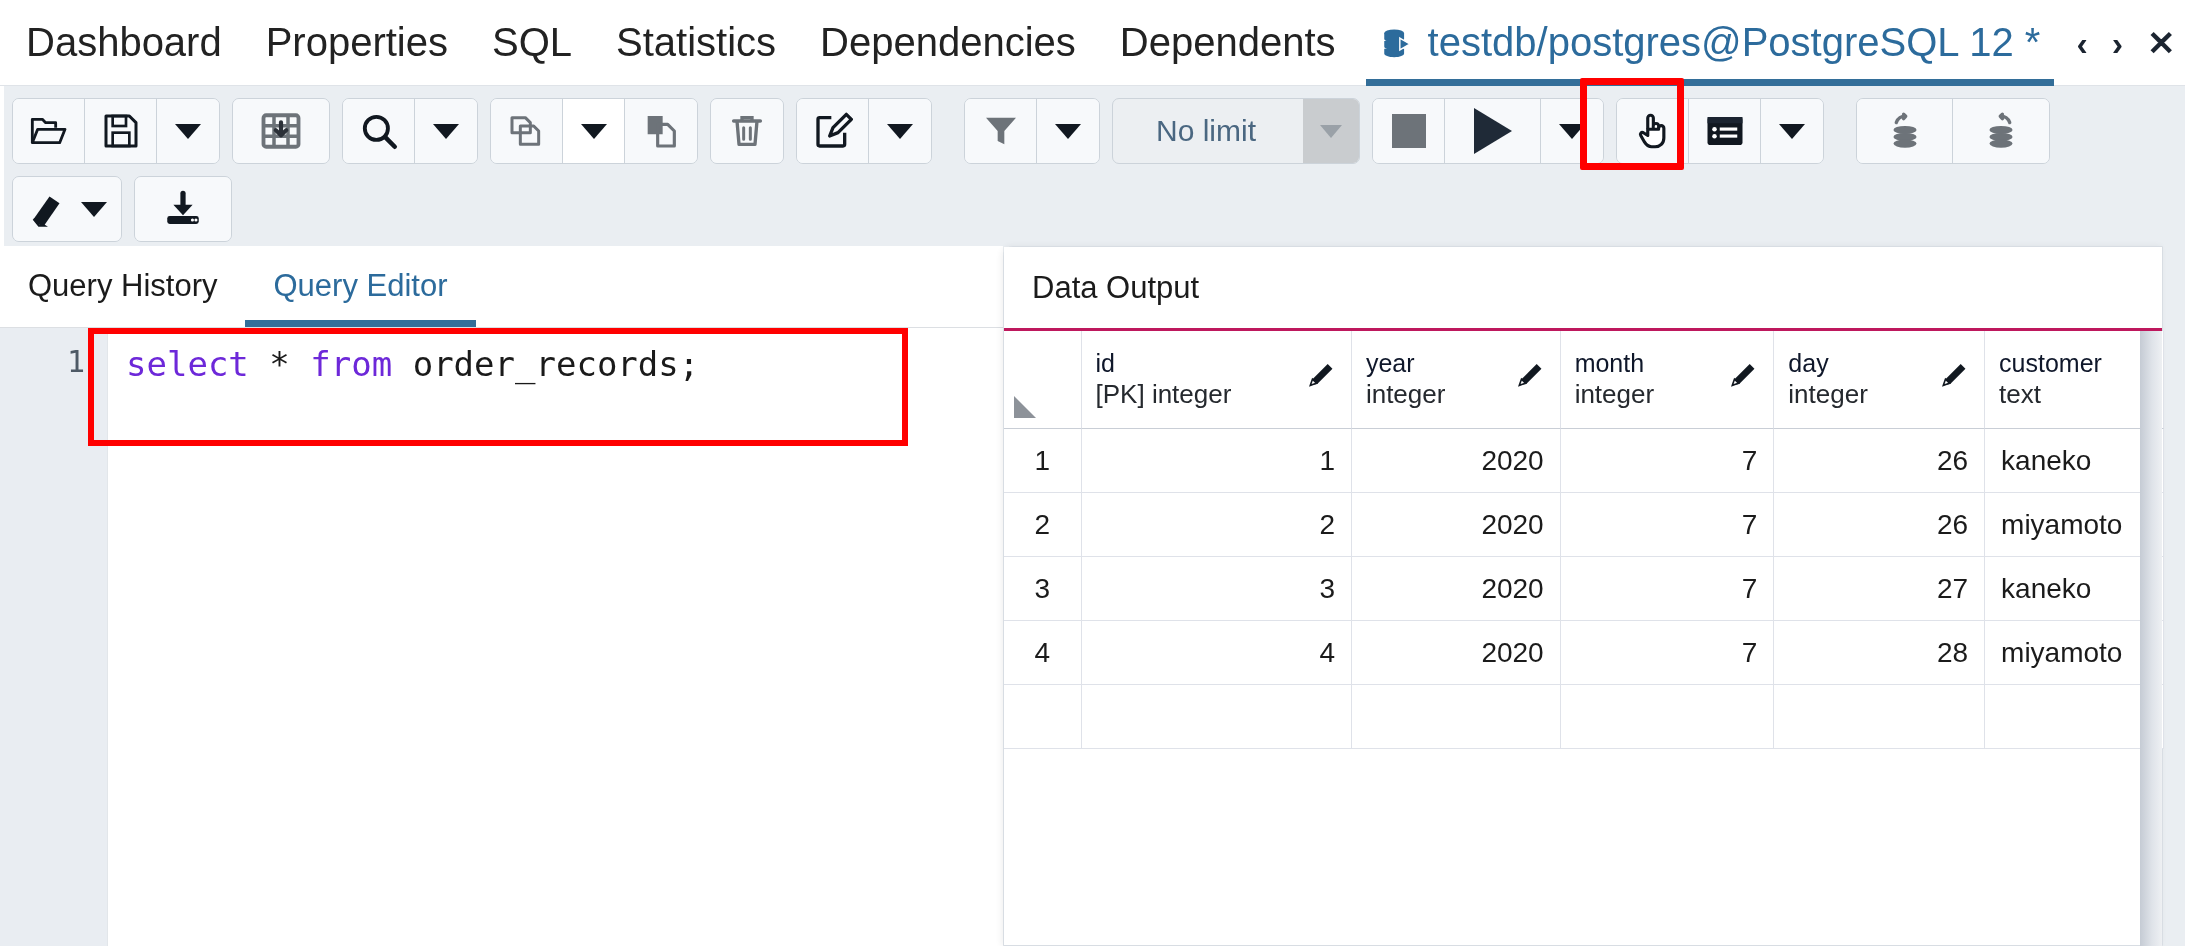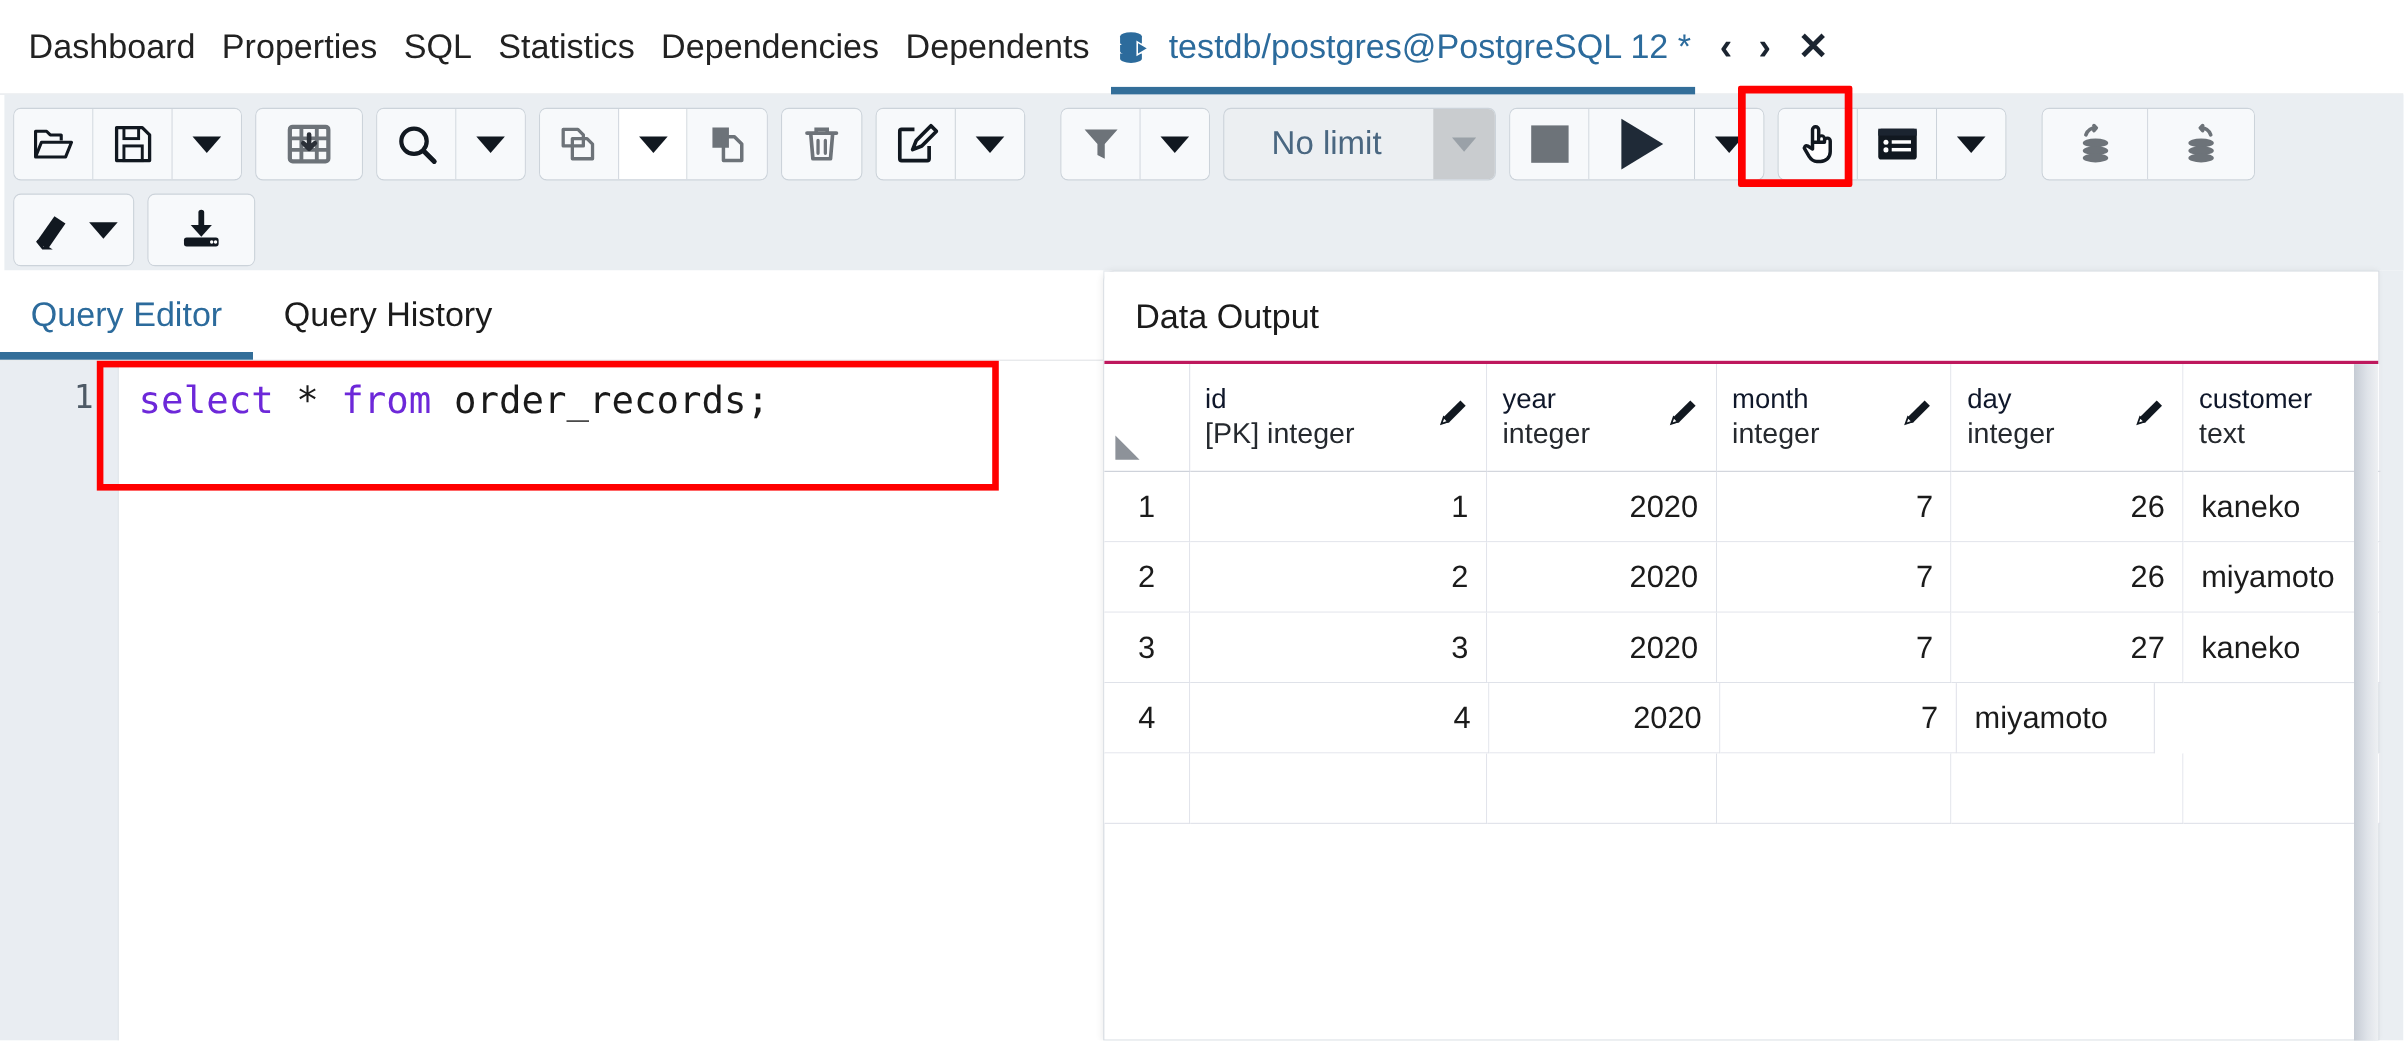--- a/index.html
+++ b/index.html
@@ -16,22 +16,22 @@
   
   .tabbar {
     position: absolute; left: 0; top: 0; width: 2185px; height: 86px;
     background: #ffffff;
     display: flex; align-items: center;
     border-bottom: 1px solid #dfe3e8;
   }
   .tab {
     height: 86px;
     display: flex; align-items: center; justify-content: flex-start;
-    padding: 0 12px;
-    font-size: 31px; color: #222222;
+    padding: 0 22px;
+    font-size: 40px; color: #222222;
     white-space: nowrap; cursor: pointer;
     position: relative;
   }
   .tab:first-child { padding-left: 26px; }
   .tab.active { color: #2c6b9c; }
   .tab.active::after {
     content: ""; position: absolute; left: 8px; right: 8px; bottom: 0;
     height: 7px; background: #336e99;
   }
   .tab .dbicon { display: inline-flex; margin-right: 14px; }
@@ -446,25 +446,25 @@
           </svg>
         </div>
       </div>
     </div>
   </div>
 
   <div class="redbox-exec"></div>
 
   <div class="editorpanel">
     <div class="edtabs">
+      <div class="edtab">
+        <span>Query History</span>
+      </div>
       <div class="edtab active">
         <span>Query Editor</span>
-      </div>
-      <div class="edtab">
-        <span>Query History</span>
       </div>
     </div>
 
     <div class="codearea">
       <div class="gutter">
         <div>1</div>
       </div>
       <div class="codebody"><span class="kw">select</span><span class="plain"> </span><span class="plain">*</span><span class="plain"> </span><span class="kw">from</span><span class="plain"> </span><span class="plain">order_records;</span></div>
     </div>
   </div>
@@ -577,20 +577,21 @@
           <div class="gcell c-month num">7</div>
           <div class="gcell c-day num">27</div>
           <div class="gcell c-cust txt">kaneko</div>
         </div>
 
         <div class="grow datarow">
           <div class="gcell rownum">4</div>
           <div class="gcell c-id num">4</div>
           <div class="gcell c-year num">2020</div>
           <div class="gcell c-month num">7</div>
+          <div class="gcell c-day num">28</div>
           <div class="gcell c-cust txt">miyamoto</div>
         </div>
 
         <div class="grow emptyrow">
           <div class="gcell rownum"></div>
           <div class="gcell c-id num"></div>
           <div class="gcell c-year num"></div>
           <div class="gcell c-month num"></div>
           <div class="gcell c-day num"></div>
           <div class="gcell c-cust txt"></div>

